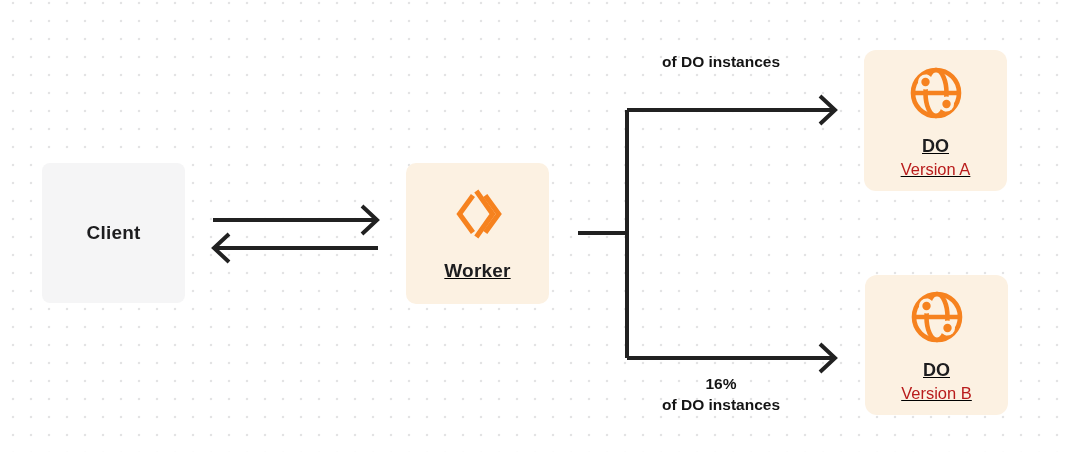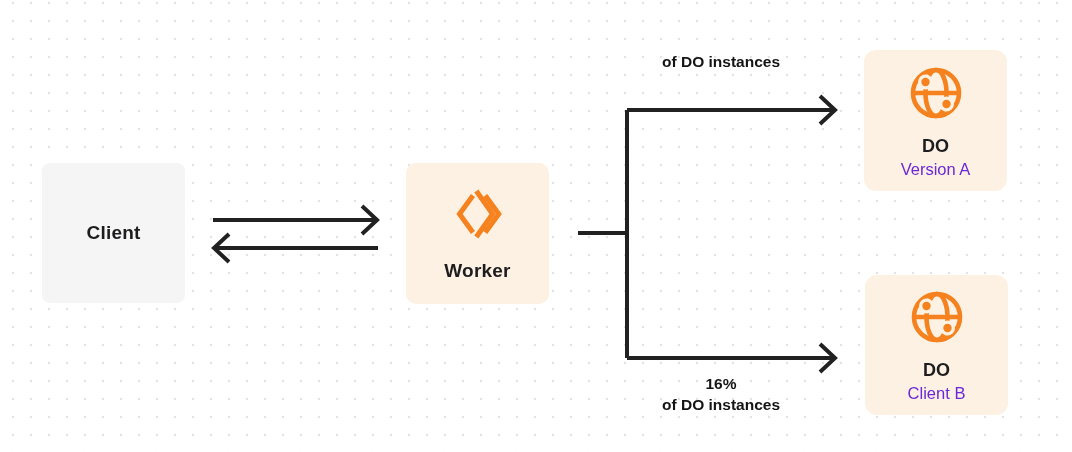--- a/index.html
+++ b/index.html
@@ -17,36 +17,36 @@
     background-position:4px 12px;
   }
   .node{
     position:absolute;
     border-radius:10px;
     display:flex;flex-direction:column;
     align-items:center;justify-content:center;
     box-sizing:border-box;
   }
   .node-gray{background:#f5f5f6;}
-  .node-cream{background:#fcf1e2;}
+  .node-cream{background:#fcf1e2;text-decoration:underline;}
   .node-label{
     font-weight:bold;
     font-size:19px;
     color:#1d1d1f;
     letter-spacing:.2px;
   }
   .do-title{
     font-weight:bold;
     font-size:18px;
     color:#1d1d1f;
     margin-top:9px;
   }
   .do-subtitle{
     font-size:16.5px;
-    color:#6d28d9;
+    color:#b91c1c;
     margin-top:3px;
   }
   .worker-icon-wrap{margin-bottom:14px;}
   .edge-label{
     position:absolute;
     width:180px;
     text-align:center;
     font-size:15.5px;
     font-weight:bold;
     color:#141414;
@@ -125,21 +125,21 @@
           <ellipse cx="30" cy="30" rx="10.5" ry="23"></ellipse>
           <line x1="7" y1="30" x2="53" y2="30"></line>
         </g>
         <circle cx="19.5" cy="19" r="7.5" fill="#fcf1e2"></circle>
         <circle cx="40.5" cy="41" r="7.5" fill="#fcf1e2"></circle>
         <circle cx="19.5" cy="19" r="4.2" fill="#f6821f"></circle>
         <circle cx="40.5" cy="41" r="4.2" fill="#f6821f"></circle>
       </svg>
     </span>
     <div class="do-title">DO</div>
-    <div class="do-subtitle">Client B</div>
+    <div class="do-subtitle">Version B</div>
   </div>
 
   <div class="edge-label" style="left:631px;top:51px;">
     <div>of DO instances</div>
   </div>
 
   <div class="edge-label" style="left:631px;top:373px;">
     <div>16%</div>
     <div>of DO instances</div>
   </div>

